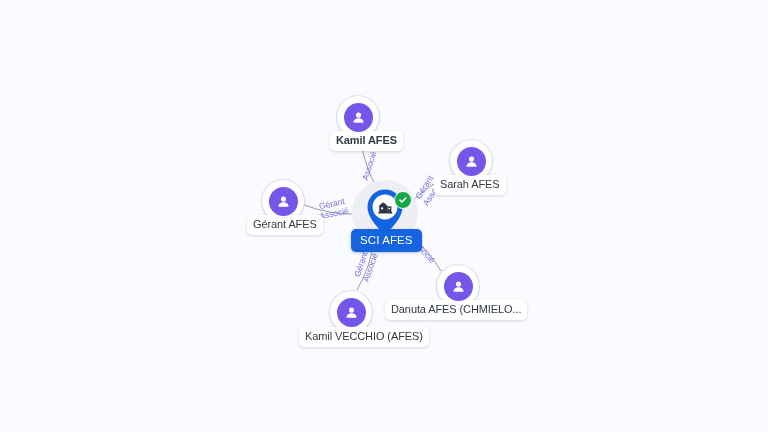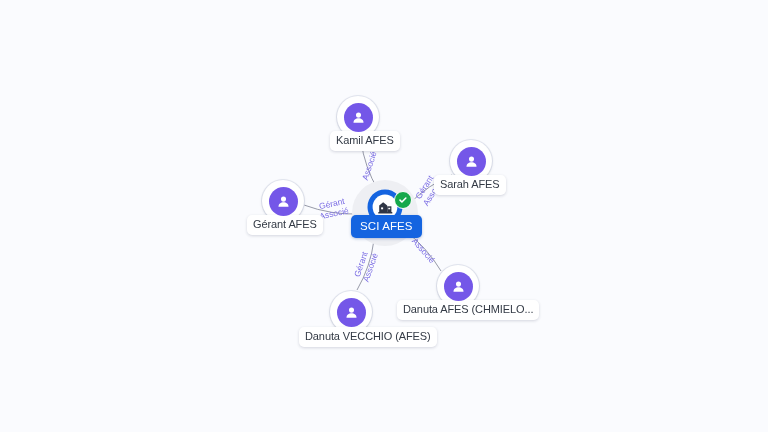--- a/index.html
+++ b/index.html
@@ -194,21 +194,21 @@
       <div class="person-node" style="left: 358px; top: 117px;">
         <div class="person-avatar-ring">
           <div class="person-avatar-circle" style="background: rgb(116, 87, 232);">
             <svg class="person-glyph" viewBox="0 0 24 24" width="17" height="17">
               <circle cx="12" cy="8.6" r="3.6" fill="#ffffff"></circle>
               <path d="M4.9 19.4 C4.9 15.2 8.1 13.0 12 13.0 C15.9 13.0 19.1 15.2 19.1 19.4 Z" fill="#ffffff"></path>
             </svg>
           </div>
         </div>
       </div>
-      <div class="node-label" style="left: 330px; top: 131px;">Kamil AFES</div>
+      <div class="node-label" style="left: 330px; top: 131px; font-weight: bold;">Kamil AFES</div>
       <div class="person-node" style="left: 471px; top: 161px;">
         <div class="person-avatar-ring">
           <div class="person-avatar-circle" style="background: rgb(116, 87, 232);">
             <svg class="person-glyph" viewBox="0 0 24 24" width="17" height="17">
               <circle cx="12" cy="8.6" r="3.6" fill="#ffffff"></circle>
               <path d="M4.9 19.4 C4.9 15.2 8.1 13.0 12 13.0 C15.9 13.0 19.1 15.2 19.1 19.4 Z" fill="#ffffff"></path>
             </svg>
           </div>
         </div>
       </div>
@@ -227,32 +227,32 @@
       <div class="person-node" style="left: 458px; top: 286px;">
         <div class="person-avatar-ring">
           <div class="person-avatar-circle" style="background: rgb(116, 87, 232);">
             <svg class="person-glyph" viewBox="0 0 24 24" width="17" height="17">
               <circle cx="12" cy="8.6" r="3.6" fill="#ffffff"></circle>
               <path d="M4.9 19.4 C4.9 15.2 8.1 13.0 12 13.0 C15.9 13.0 19.1 15.2 19.1 19.4 Z" fill="#ffffff"></path>
             </svg>
           </div>
         </div>
       </div>
-      <div class="node-label" style="left: 397px; top: 300px;">Danuta AFES (CHMIELO...</div>
+      <div class="node-label" style="left: 385px; top: 300px;">Danuta AFES (CHMIELO...</div>
       <div class="person-node" style="left: 351px; top: 312px;">
         <div class="person-avatar-ring">
           <div class="person-avatar-circle" style="background: rgb(116, 87, 232);">
             <svg class="person-glyph" viewBox="0 0 24 24" width="17" height="17">
               <circle cx="12" cy="8.6" r="3.6" fill="#ffffff"></circle>
               <path d="M4.9 19.4 C4.9 15.2 8.1 13.0 12 13.0 C15.9 13.0 19.1 15.2 19.1 19.4 Z" fill="#ffffff"></path>
             </svg>
           </div>
         </div>
       </div>
-      <div class="node-label" style="left: 299px; top: 327px;">Danuta VECCHIO (AFES)</div>
+      <div class="node-label" style="left: 299px; top: 327px;">Kamil VECCHIO (AFES)</div>
     </div>
 
   <div id="company-node" style="left: 385px; top: 213px;">
     <div class="company-halo"></div>
     <svg class="company-pin" viewBox="0 0 40 48">
       <path d="M20 1.5 C10.3 1.5 2.5 9.3 2.5 19 C2.5 30 14 40.5 18.3 45.6
                C19.2 46.6 20.8 46.6 21.7 45.6 C26 40.5 37.5 30 37.5 19
                C37.5 9.3 29.7 1.5 20 1.5 Z" fill="#1464e0"></path>
       <circle cx="20" cy="19" r="12.4" fill="#ffffff"></circle>
       <g>
@@ -261,16 +261,16 @@
         <rect x="16.1" y="19.4" width="2.0" height="1.9" fill="#ffffff"></rect>
         <rect x="23.3" y="19.8" width="1.9" height="1.5" fill="#ffffff"></rect>
         <rect x="13.2" y="24.0" width="14.2" height="1.6" rx="0.6" fill="#2f3545"></rect>
       </g>
     </svg>
     <div class="company-badge">
       <svg viewBox="0 0 12 12" width="10" height="10">
         <path d="M2.4 6.2 L4.7 8.4 L9.4 3.6" stroke="#ffffff" stroke-width="1.9" fill="none" stroke-linecap="round" stroke-linejoin="round"></path>
       </svg>
     </div>
-    <div id="company-label" style="left: -34px; top: 2px;">SCI AFES</div>
+    <div id="company-label" style="left: -34px; top: 16px;">SCI AFES</div>
   </div>
 
 </div>
 
 </body></html>

